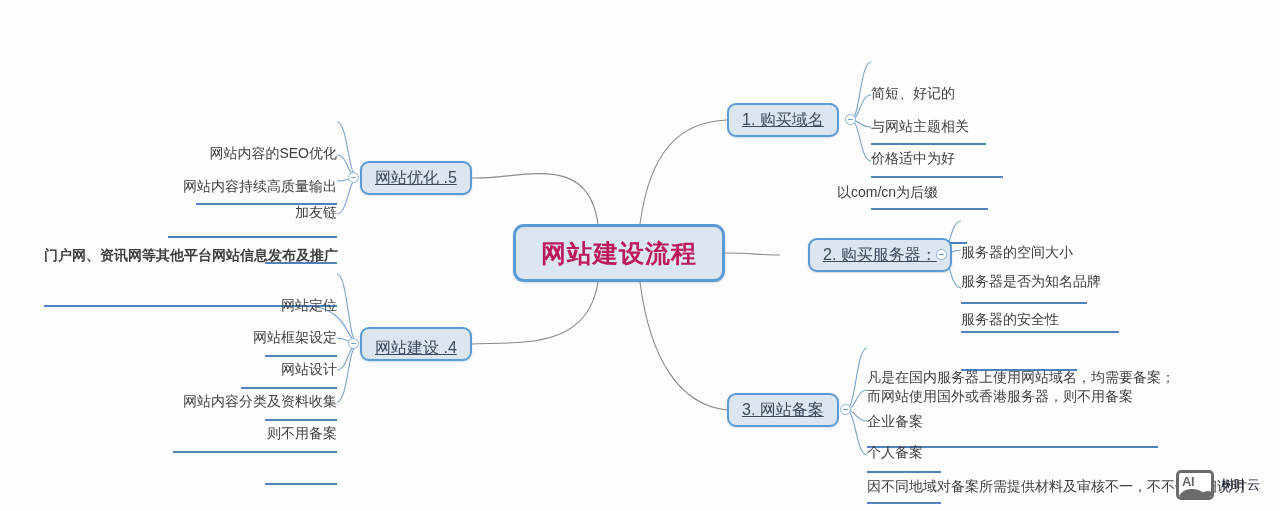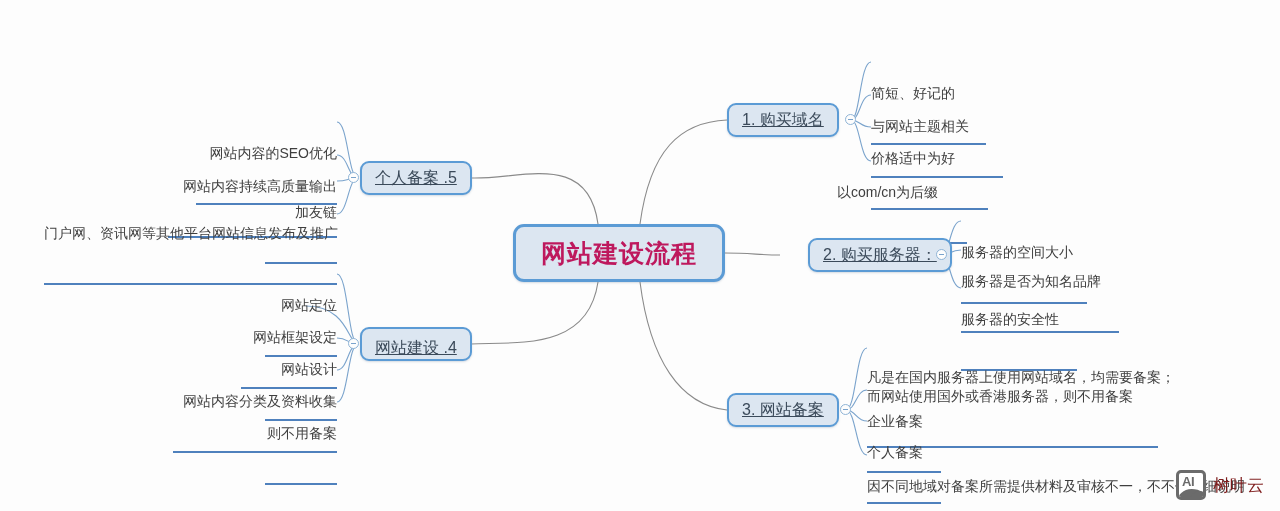--- a/index.html
+++ b/index.html
@@ -70,21 +70,21 @@
   }
   .leaf.right { text-align:left; }
   .leaf.left  { text-align:right; }
 
   
   #watermark {
     position:absolute; left:1176px; top:470px;
     display:flex; align-items:center; gap:7px;
   }
   #wm-icon {
-    width:30px; height:30px;
+    width:38px; height:30px;
     border:3px solid #6b6b6b;
     border-radius:5px;
     position:relative; overflow:hidden; background:#fff;
   }
   #wm-icon .ai {
     position:absolute; left:3px; top:1px;
     font-size:13px; font-weight:bold; color:#6b6b6b;
     letter-spacing:-.5px;
   }
   #wm-icon .hill {
@@ -92,21 +92,21 @@
     width:32px; height:15px;
     background:#6b6b6b;
     border-radius:50% 60% 0 0 / 100% 100% 0 0;
   }
   #wm-icon .hill2 {
     position:absolute; right:-5px; bottom:-5px;
     width:18px; height:11px;
     background:#6b6b6b;
     border-radius:60% 50% 0 0 / 100% 100% 0 0;
   }
-  #wm-text { font-size:17px; color:#7f1d1d; white-space:nowrap; }
+  #wm-text { font-size:13px; color:#0f172a; white-space:nowrap; }
 </style>
 </head>
 <body>
 
 <div id="canvas">
 
   <svg id="edges" viewBox="0 0 1280 511">
     <g fill="none" stroke="#8a8a8a" stroke-width="1.1">
 
       <path d="M 640 224 C 650 150 680 122 727 120"></path>
@@ -198,34 +198,34 @@
     <span class="txt">企业备案</span>
   </div>
   <div class="leaf right" style="left:867px; top:405px; width:74px;">
     <span class="txt">个人备案</span>
   </div>
   <div class="leaf right" style="left:867px; top:439px; width:290px;">
     <span class="txt">因不同地域对备案所需提供材料及审核不一，不不做详细说明</span>
   </div>
 
   <div class="node branch" style="left:360px; top:161px;">
-    <span>个人备案 .5</span>
+    <span>网站优化 .5</span>
   </div>
   <div class="toggle" style="left:348px; top:172px;"></div>
 
   <div class="leaf left" style="left:196px; top:106px; width:141px;">
     <span class="txt">网站内容的SEO优化</span>
   </div>
   <div class="leaf left" style="left:168px; top:139px; width:169px;">
     <span class="txt">网站内容持续高质量输出</span>
   </div>
   <div class="leaf left" style="left:265px; top:165px; width:72px;">
     <span class="txt">加友链</span>
   </div>
-  <div class="leaf left" style="left:44px;  top:186px; width:293px;">
+  <div class="leaf left" style="left:44px;  top:208px; width:293px;font-weight:bold;">
     <span class="txt">门户网、资讯网等其他平台网站信息发布及推广</span>
   </div>
 
   <div class="node branch" style="left:360px; top:327px;align-items:flex-end;">
     <span>网站建设 .4</span>
   </div>
   <div class="toggle" style="left:348px; top:338px;"></div>
 
   <div class="leaf left" style="left:265px; top:258px; width:72px;">
     <span class="txt">网站定位</span>

